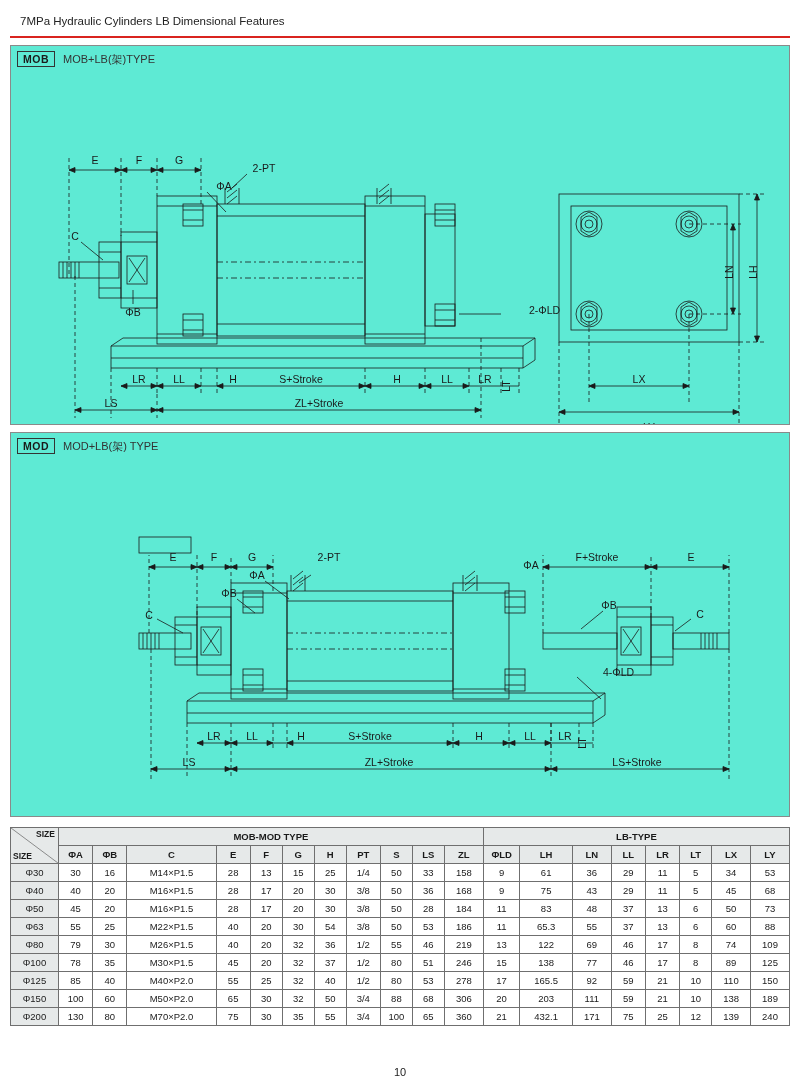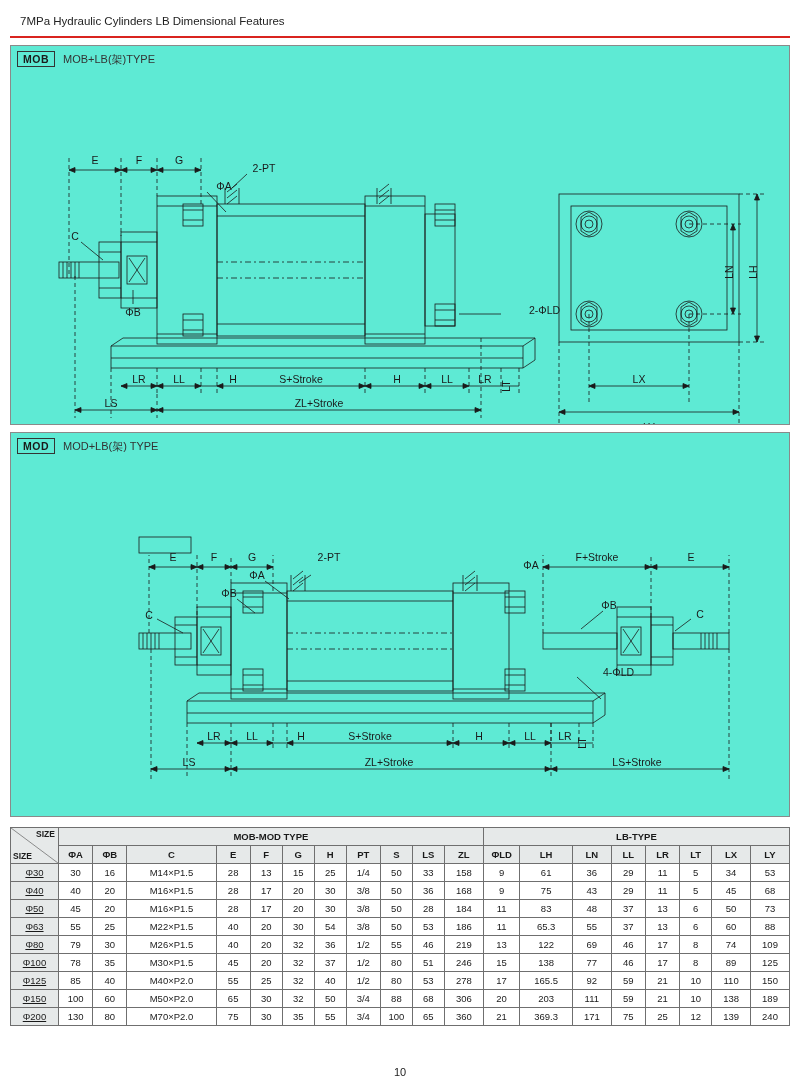--- a/index.html
+++ b/index.html
@@ -67,21 +67,21 @@
   }
   table th,table td{
     border:1px solid #6f6f6f;
     text-align:center;
     padding:1px 0;
     height:15px;
     line-height:13px;
   }
   thead th{background:#e6e9e9;font-weight:bold;}
   tbody td{background:#fff;}
-  tbody td.bore{background:#e6e9e9;font-weight:normal;text-decoration:underline;}
+  tbody td.bore{background:#e6e9e9;font-weight:normal;}
   .corner{position:relative;background:#e6e9e9;}
   .corner .size{position:absolute;right:3px;top:0px;font-size:8.5px;}
   .corner .bore{position:absolute;left:2px;bottom:0px;font-size:8.5px;}
   .corner .diag{position:absolute;left:0;top:0;width:100%;height:100%;}
   .pagenum{
     position:absolute;bottom:8px;left:0;width:100%;
     text-align:center;font-size:11px;color:#222;
   }
 </style>
 </head>
@@ -786,21 +786,21 @@
           <td>M70×P2.0</td>
           <td>75</td>
           <td>30</td>
           <td>35</td>
           <td>55</td>
           <td>3/4</td>
           <td>100</td>
           <td>65</td>
           <td>360</td>
           <td>21</td>
-          <td>369.3</td>
+          <td>432.1</td>
           <td>171</td>
           <td>75</td>
           <td>25</td>
           <td>12</td>
           <td>139</td>
           <td>240</td>
         </tr>
       </tbody>
     </table>
   </div>

